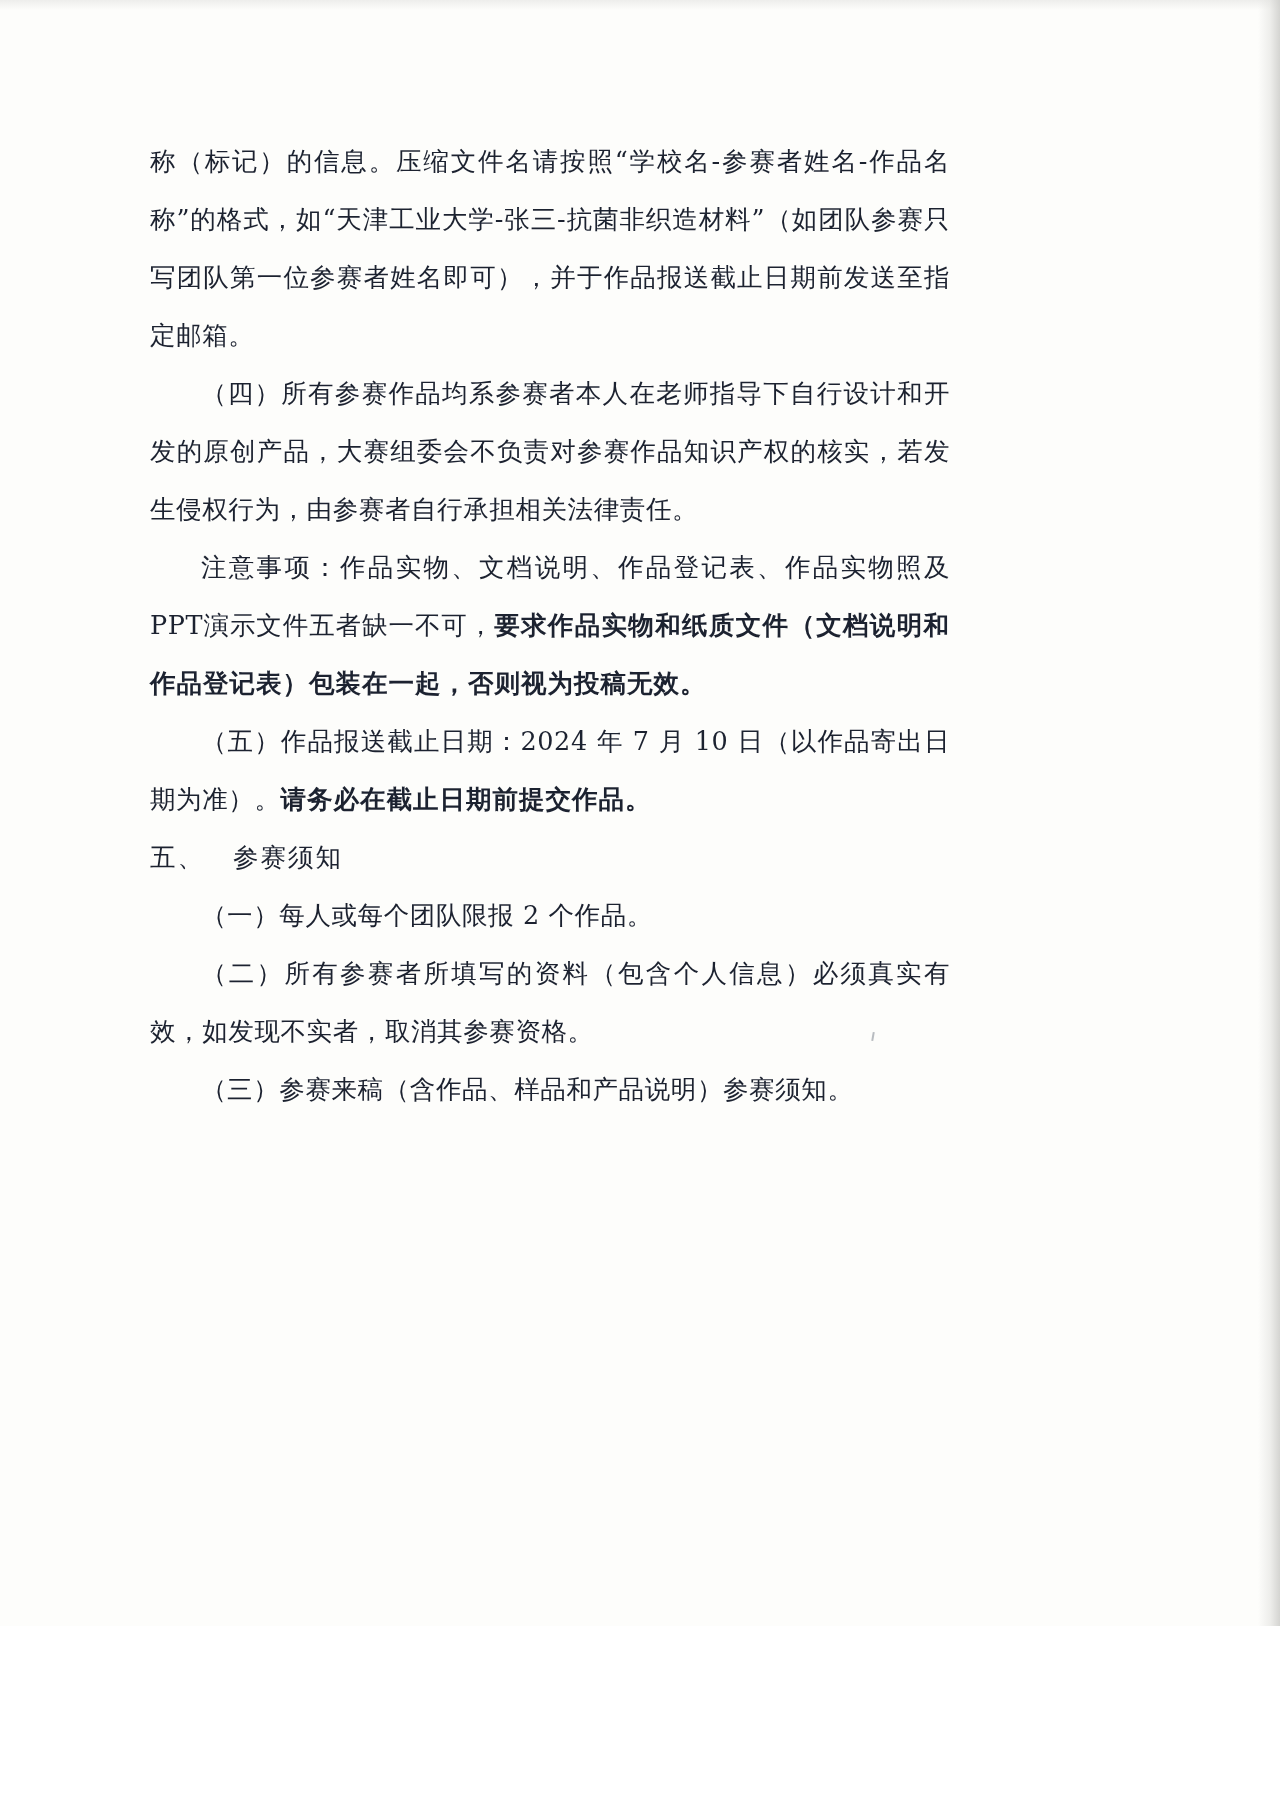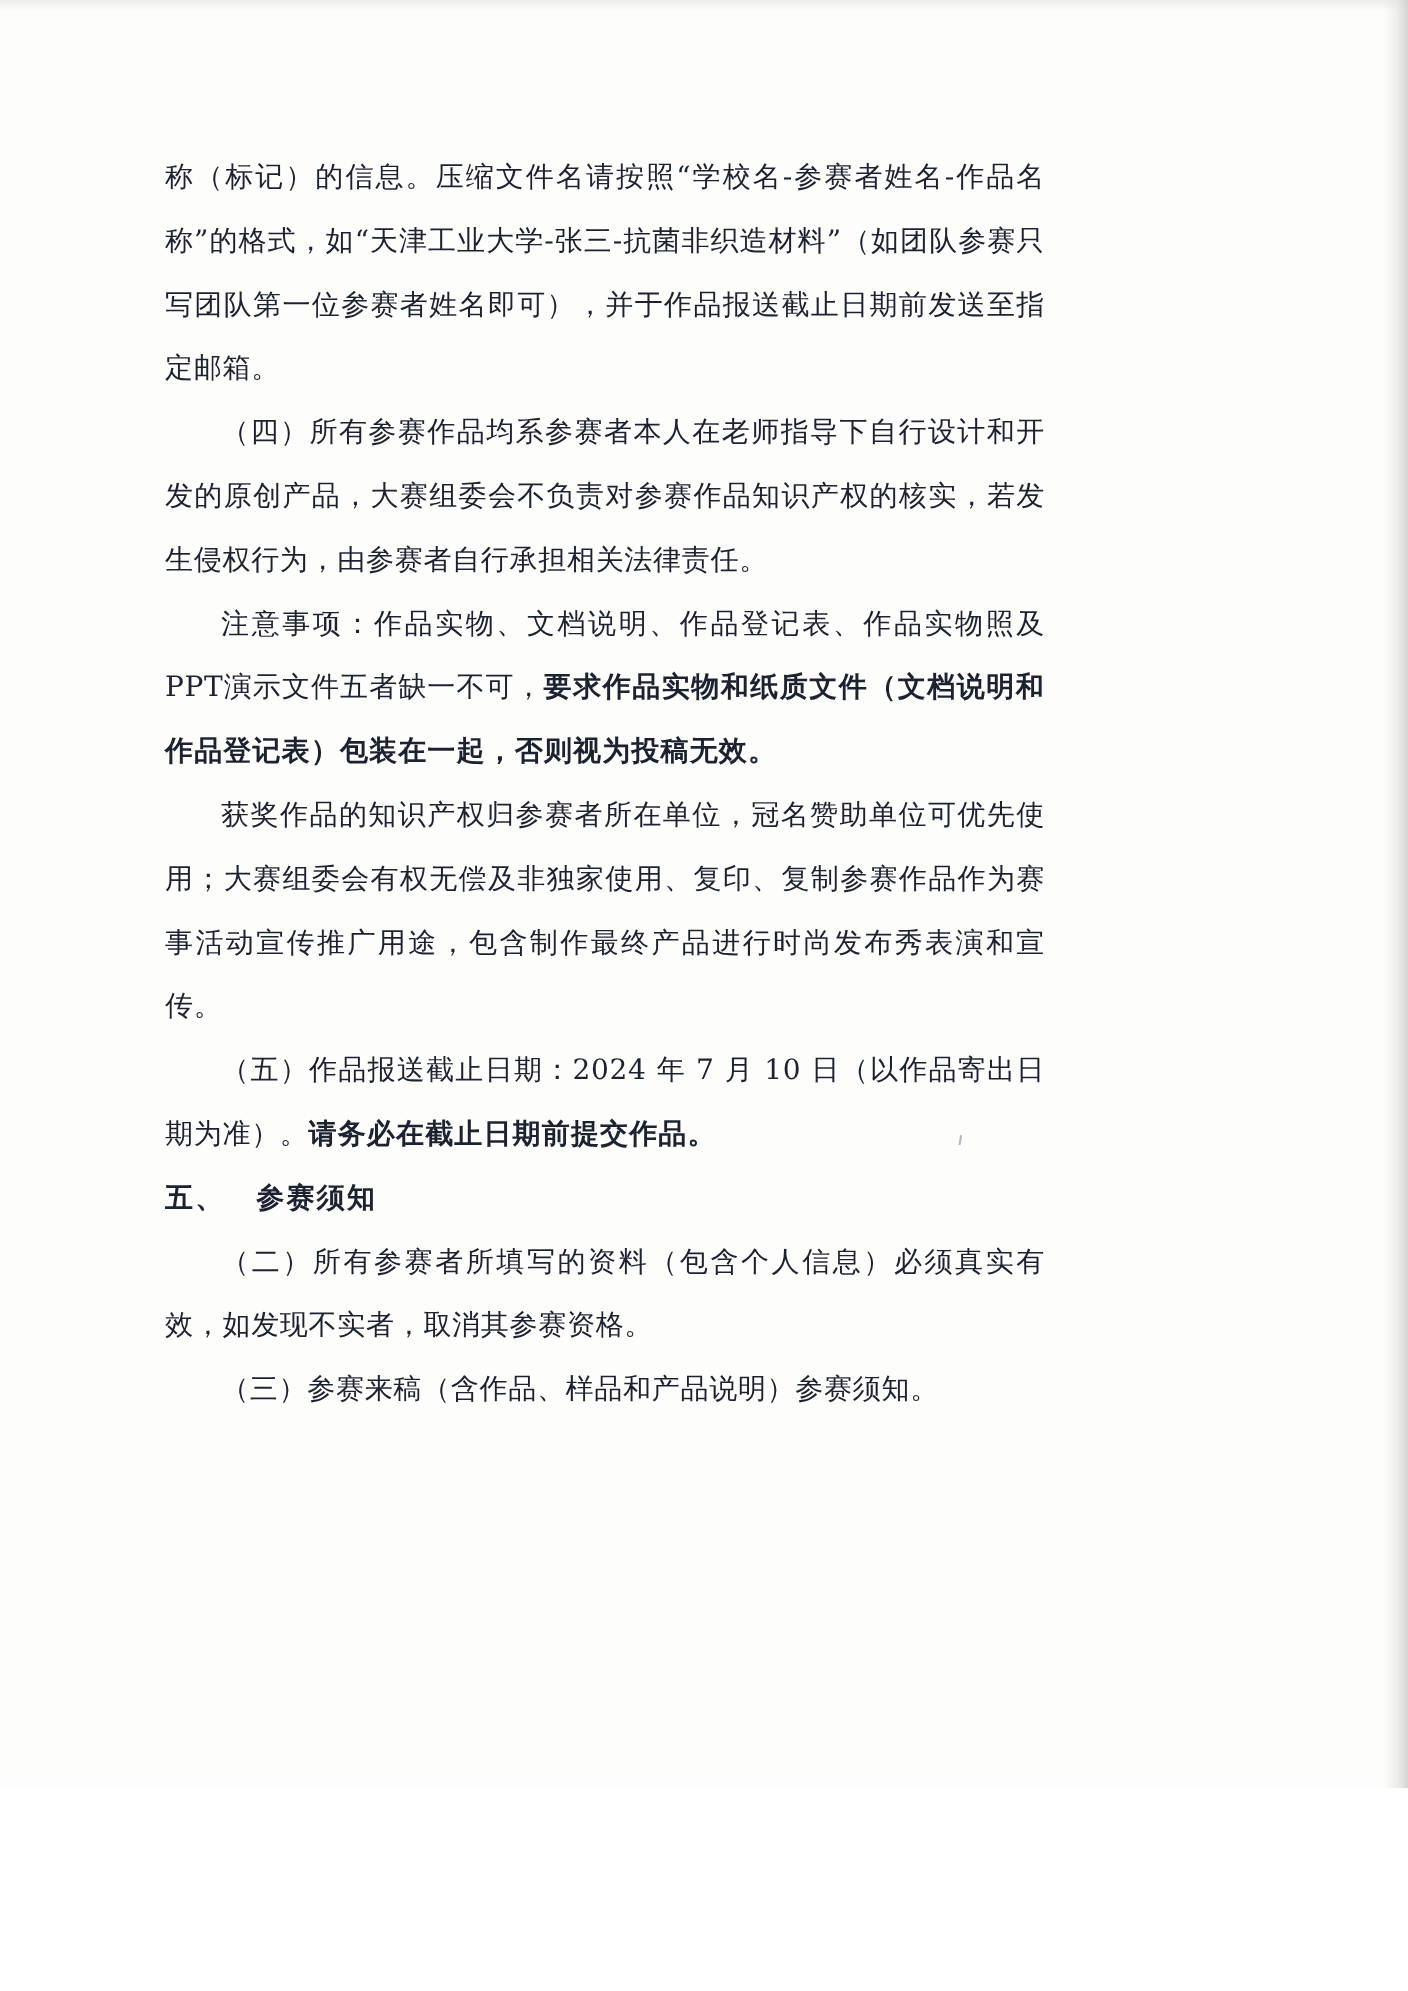--- a/index.html
+++ b/index.html
@@ -54,21 +54,21 @@
   }
   .noindent {
     text-indent: 0;
   }
   .bold {
     font-weight: bold;
     letter-spacing: 1px;
   }
   .heading {
     text-indent: 0;
-    font-weight: bold;
+    font-weight: normal;
     letter-spacing: 2px;
   }
   .heading .h-num {
     letter-spacing: 2px;
   }
   .heading .h-gap {
     display: inline-block;
     width: 1.1em;
   }
   
@@ -99,33 +99,33 @@
     </p>
 
     <p class="para">
       <span>（四）所有参赛作品均系参赛者本人在老师指导下自行设计和开发的原创产品，大赛组委会不负责对参赛作品知识产权的核实，若发生侵权行为，由参赛者自行承担相关法律责任。</span>
     </p>
 
     <p class="para">
       <span>注意事项：作品实物、文档说明、作品登记表、作品实物照及PPT演示文件五者缺一不可，</span><span class="bold">要求作品实物和纸质文件（文档说明和作品登记表）包装在一起，否则视为投稿无效。</span>
     </p>
 
-    <p class="para">
-      <span>获奖作品的知识产权归参赛者所在单位，冠名赞助单位可优先使用；大赛组委会有权无偿及非独家使用、复印、复制参赛作品作为赛事活动宣传推广用途，包含制作最终产品进行时尚发布秀表演和宣传。</span>
-    </p>
 
     <p class="para">
       <span>（五）作品报送截止日期：2024 年 7 月 10 日（以作品寄出日期为准）。</span><span class="bold">请务必在截止日期前提交作品。</span>
     </p>
 
 
     <p class="heading">
       <span class="h-num">五、</span><span class="h-gap"></span><span>参赛须知</span>
     </p>
 
+    <p class="para">
+      <span>（一）每人或每个团队限报 2 个作品。</span>
+    </p>
 
     <p class="para">
       <span>（二）所有参赛者所填写的资料（包含个人信息）必须真实有效，如发现不实者，取消其参赛资格。</span>
     </p>
 
     <p class="para">
       <span>（三）参赛来稿（含作品、样品和产品说明）参赛须知。</span>
     </p>
 
   </div>

